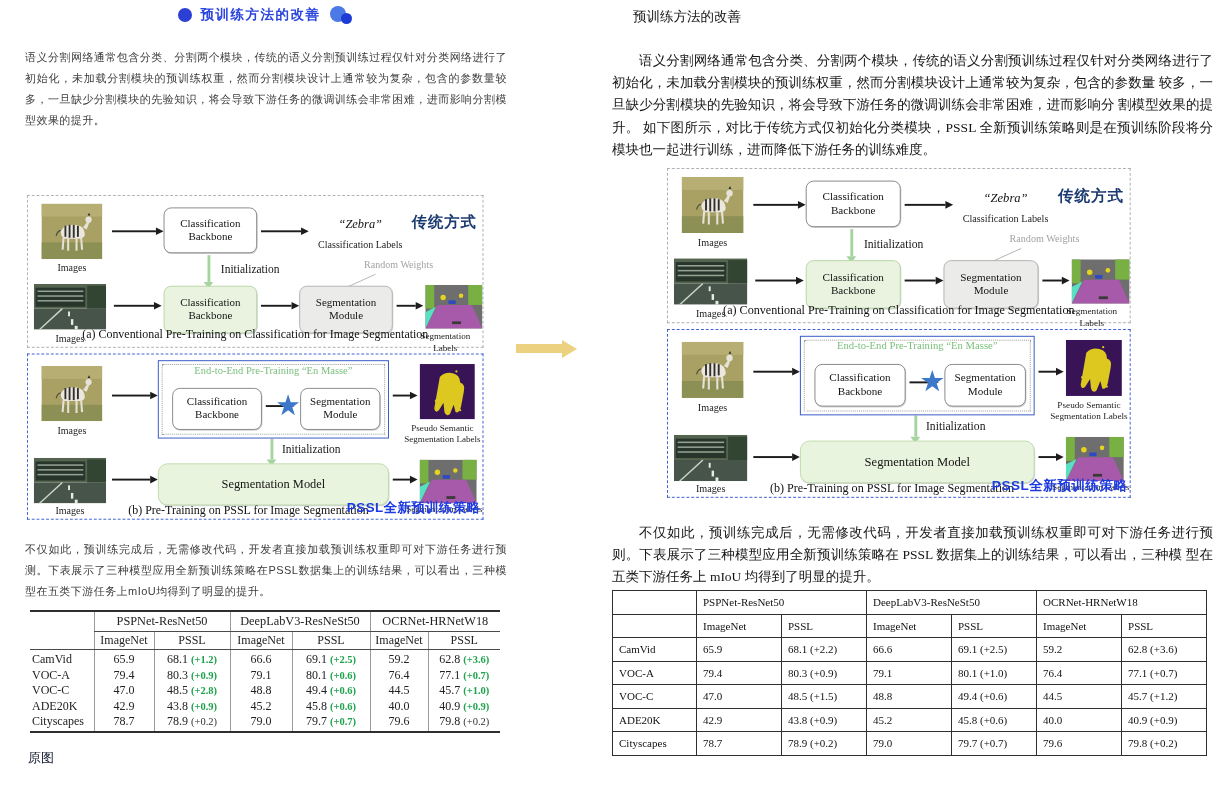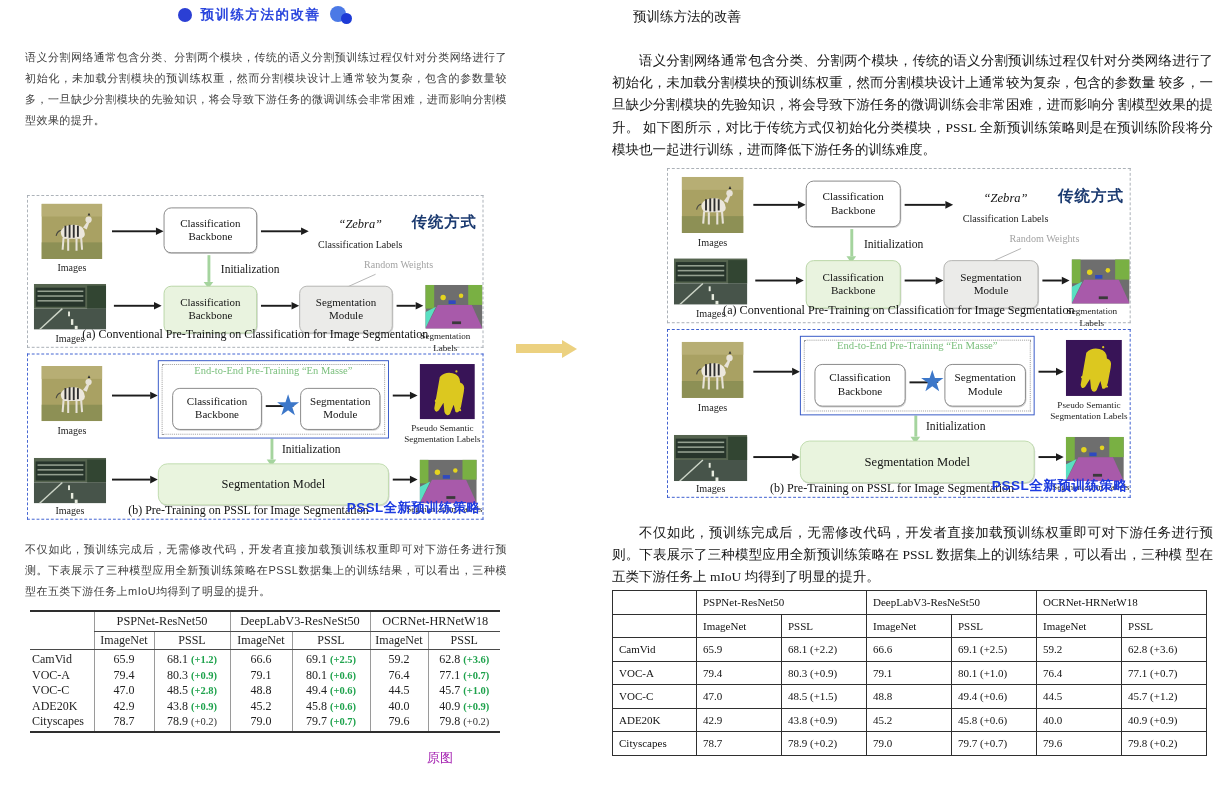--- a/index.html
+++ b/index.html
@@ -25,22 +25,22 @@
   #p1{top:36px;} #p2{top:137px;} #p3{top:528px;}
   .hl{color:#2b5be0;font-weight:700;}
 
   
   .r-title{position:absolute;left:23px;top:8px;font:13.5px "Liberation Serif",serif;color:#141414;}
   .p-right{position:absolute;left:2px;width:601px;text-align:justify;text-indent:2em;
            font:13.5px/22.4px "Liberation Serif",serif;color:#151515;}
   #rp1{top:36px;} #rp2{top:508px;}
 
   
-  .cap-left{position:absolute;left:13px;top:749px;width:440px;text-align:right;
-            font:13px "Liberation Serif",serif;color:#a21caf;}
+  .cap-left{position:absolute;left:28px;top:749px;width:440px;text-align:left;
+            font:13px "Liberation Serif",serif;color:#0f172a;}
   .cap-right{position:absolute;left:0;top:749px;width:600px;text-align:center;
              font:13px "Liberation Serif",serif;color:#e8986a;}
 
   
   .mid-arrow{position:absolute;left:516px;top:344px;width:46px;height:9px;background:#ecd180;}
   .mid-arrow::after{content:"";position:absolute;left:100%;top:50%;transform:translateY(-50%);
     border-left:15px solid #ecd180;border-top:9px solid transparent;border-bottom:9px solid transparent;}
 
   
   .diagram-mount{position:absolute;width:478px;height:342px;transform-origin:top left;}

